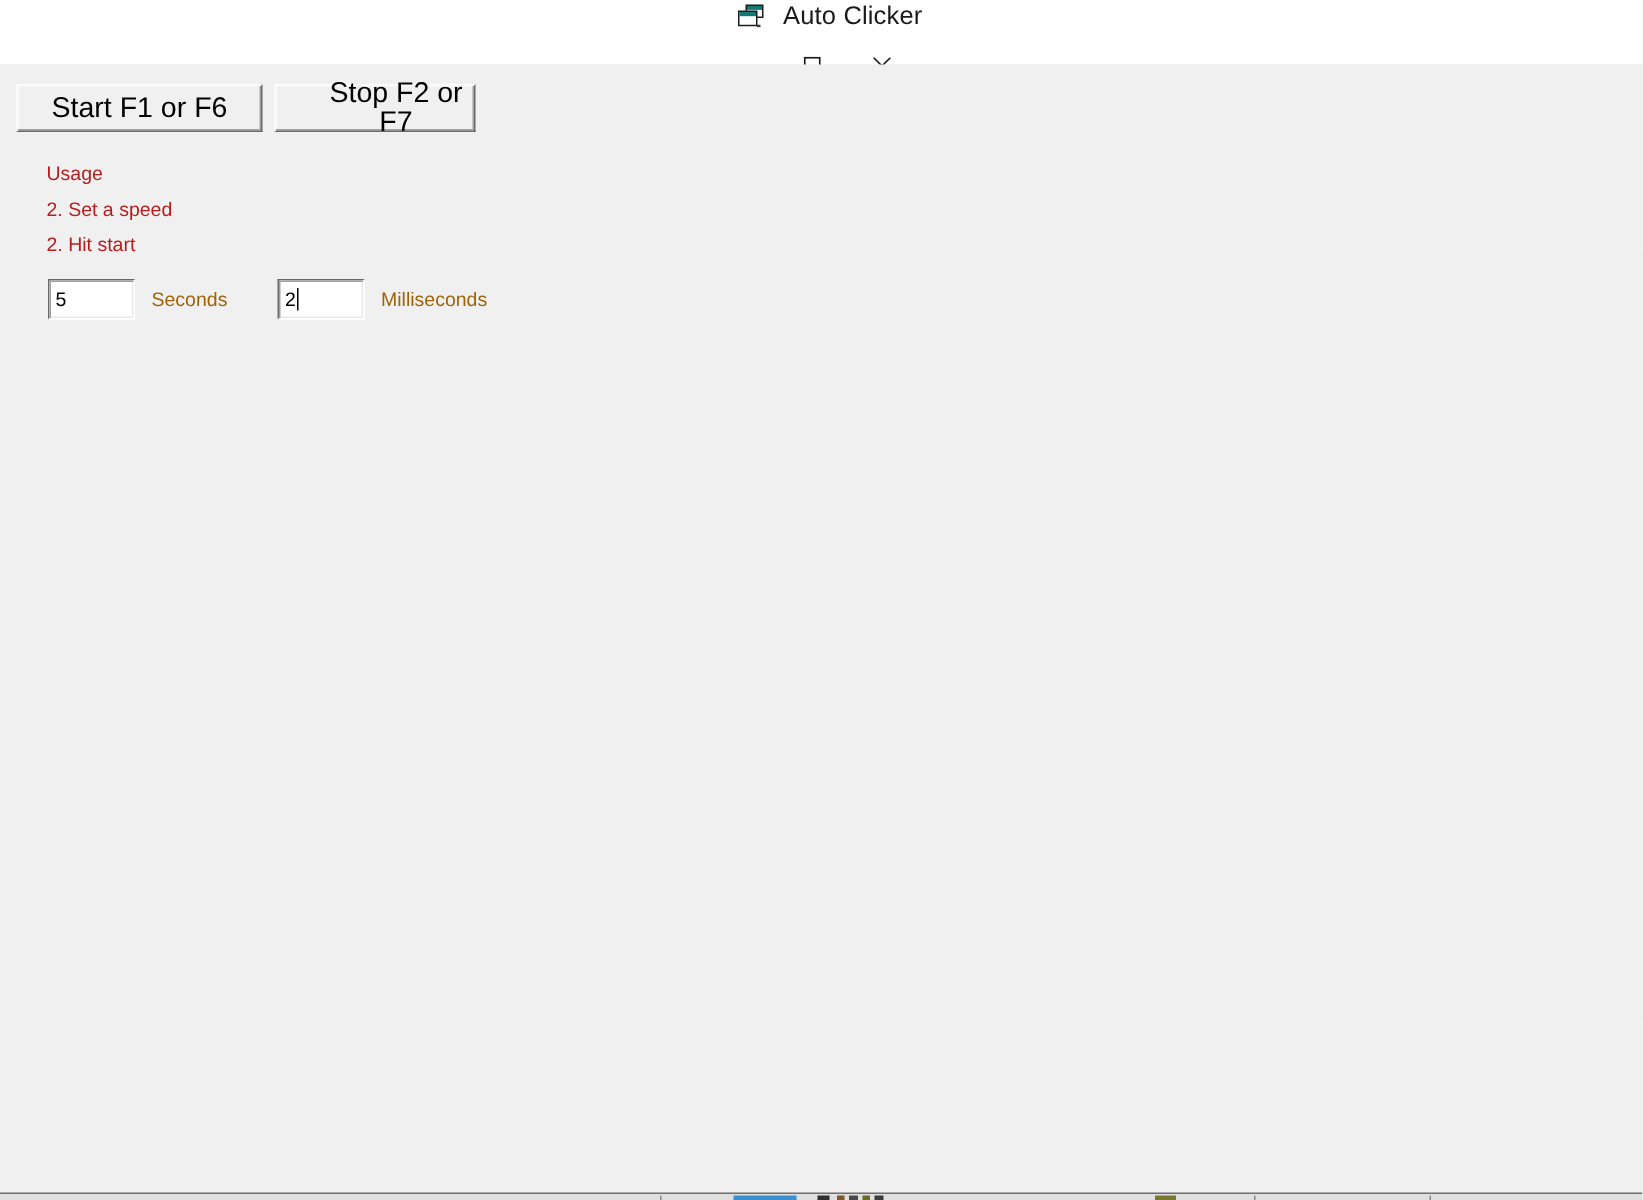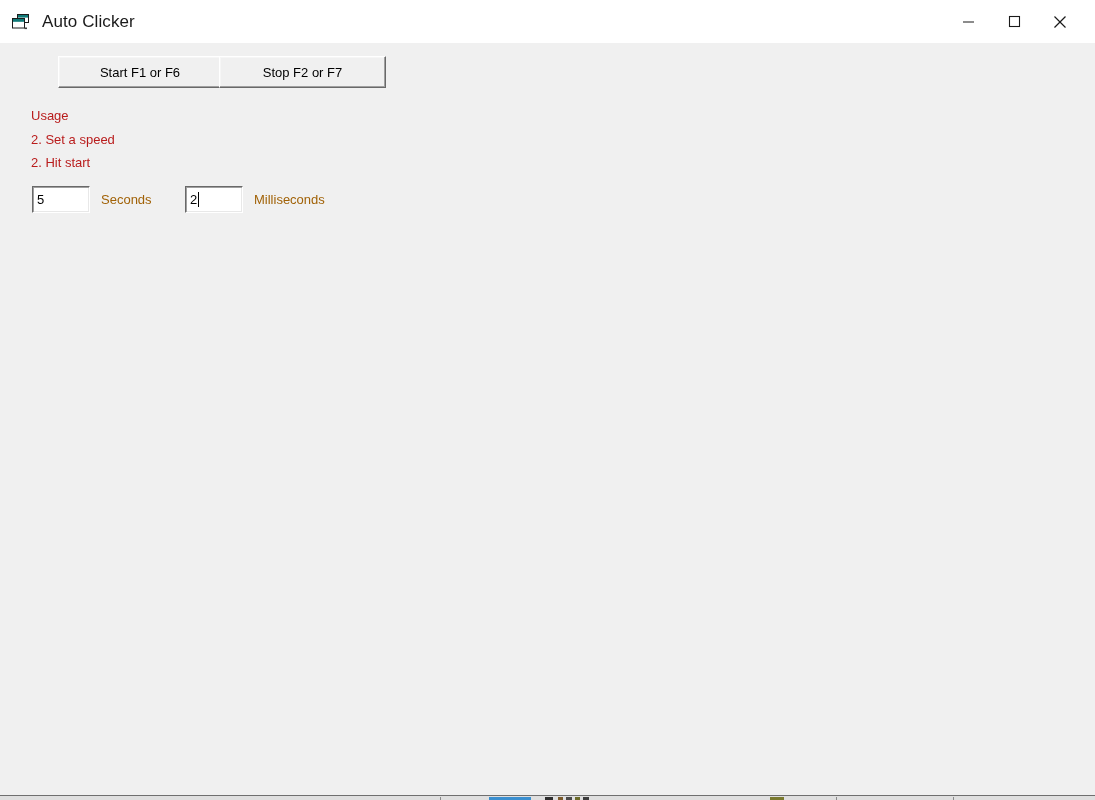--- a/index.html
+++ b/index.html
@@ -27,20 +27,21 @@
   
   #title-bar {
     position: absolute;
     left: 0; top: 0;
     width: 1095px;
     height: 43px;
     background: #ffffff;
     display: flex;
     align-items: center;
     user-select: none;
+    flex-direction: column;
   }
   #title-bar-left {
     display: flex;
     align-items: center;
     padding-left: 10px;
     flex: 1 1 auto;
     height: 100%;
   }
   #app-icon {
     width: 22px;
@@ -94,42 +95,42 @@
   .vb-button {
     position: absolute;
     background: #f0f0f0;
     border-top: 1px solid #ffffff;
     border-left: 1px solid #ffffff;
     border-right: 1px solid #696969;
     border-bottom: 1px solid #696969;
     box-shadow: inset -1px -1px 0 0 #a0a0a0, inset 1px 1px 0 0 #f6f6f6;
     box-sizing: border-box;
     font-family: "Liberation Sans", sans-serif;
-    font-size: 13px;
+    font-size: 19px;
     color: #000000;
     display: flex;
     align-items: center;
     justify-content: center;
     cursor: default;
     padding: 0;
     line-height: 1;
-    margin-left: 47px;
   }
 
   #start-button {
     left: 11px;
     top: 13px;
     width: 164px;
     height: 32px;
   }
   #stop-button {
-    left: 172px;
+    left: 183px;
     top: 13px;
-    width: 167px;
+    width: 134px;
     height: 32px;
+    padding-left: 28px;
   }
 
   
   #usage-block {
     position: absolute;
     left: 31px;
     top: 61px;
     font-family: "Liberation Sans", sans-serif;
     font-size: 13px;
     color: #b91c1c;

